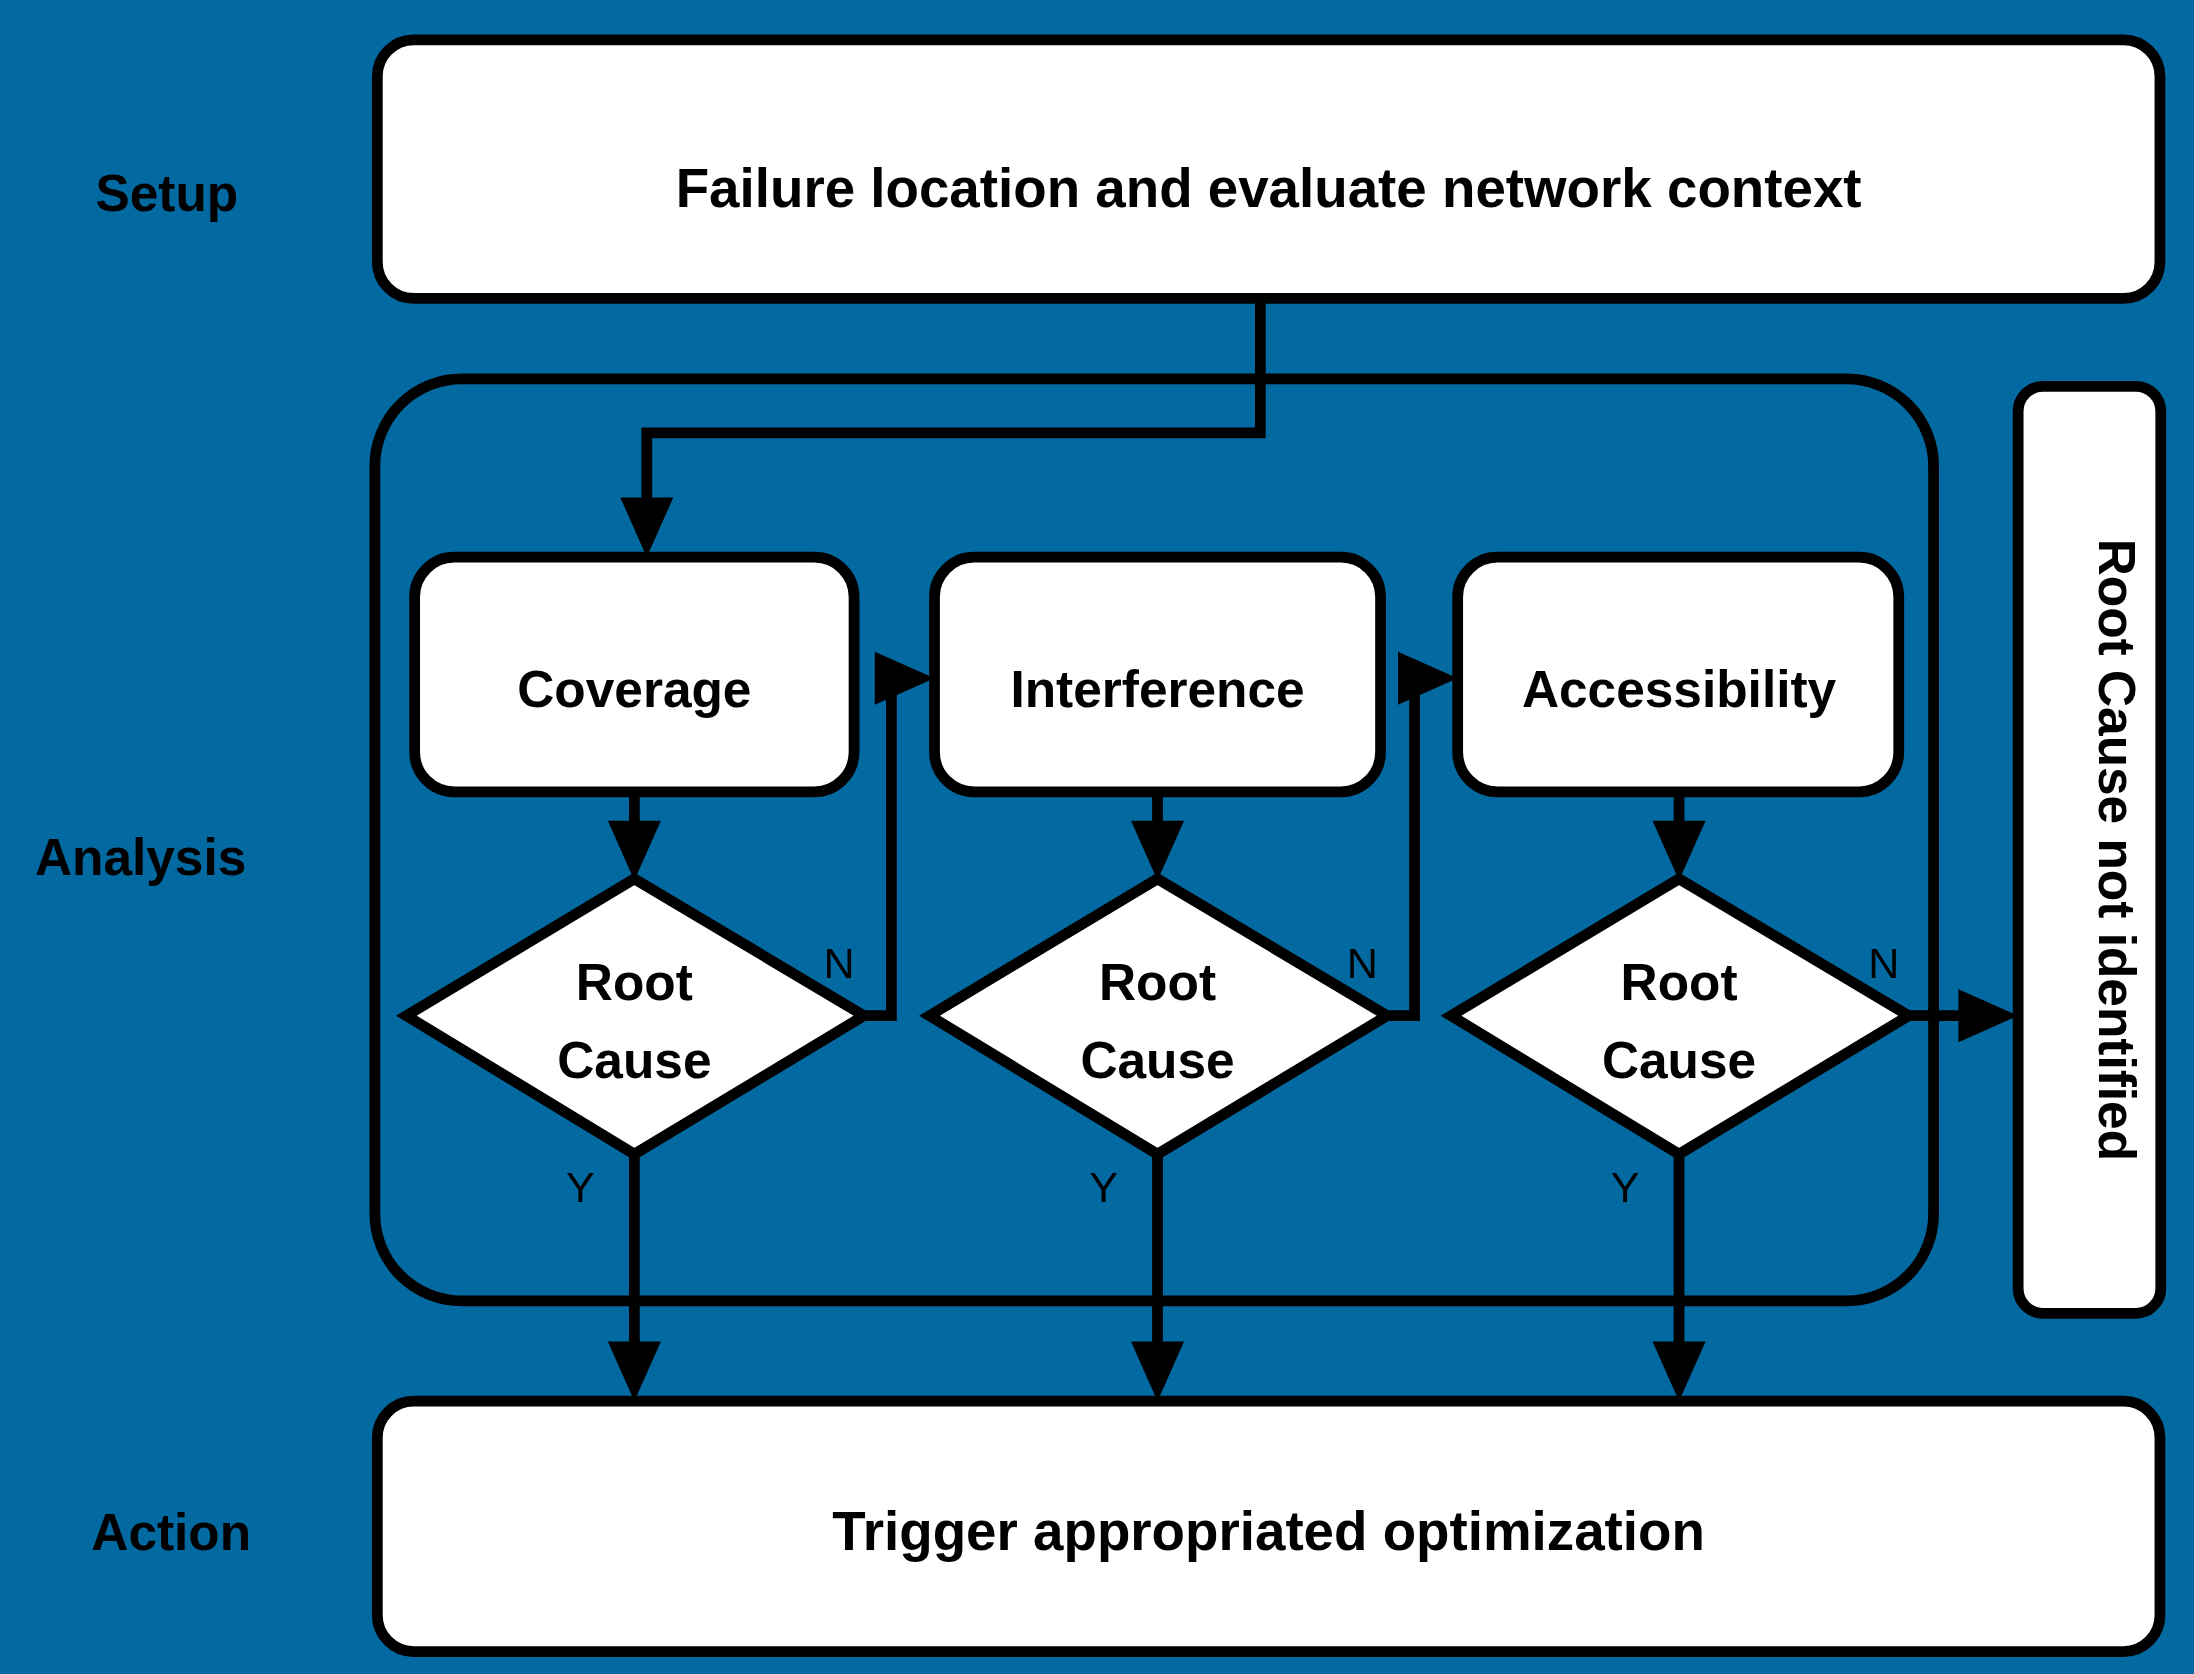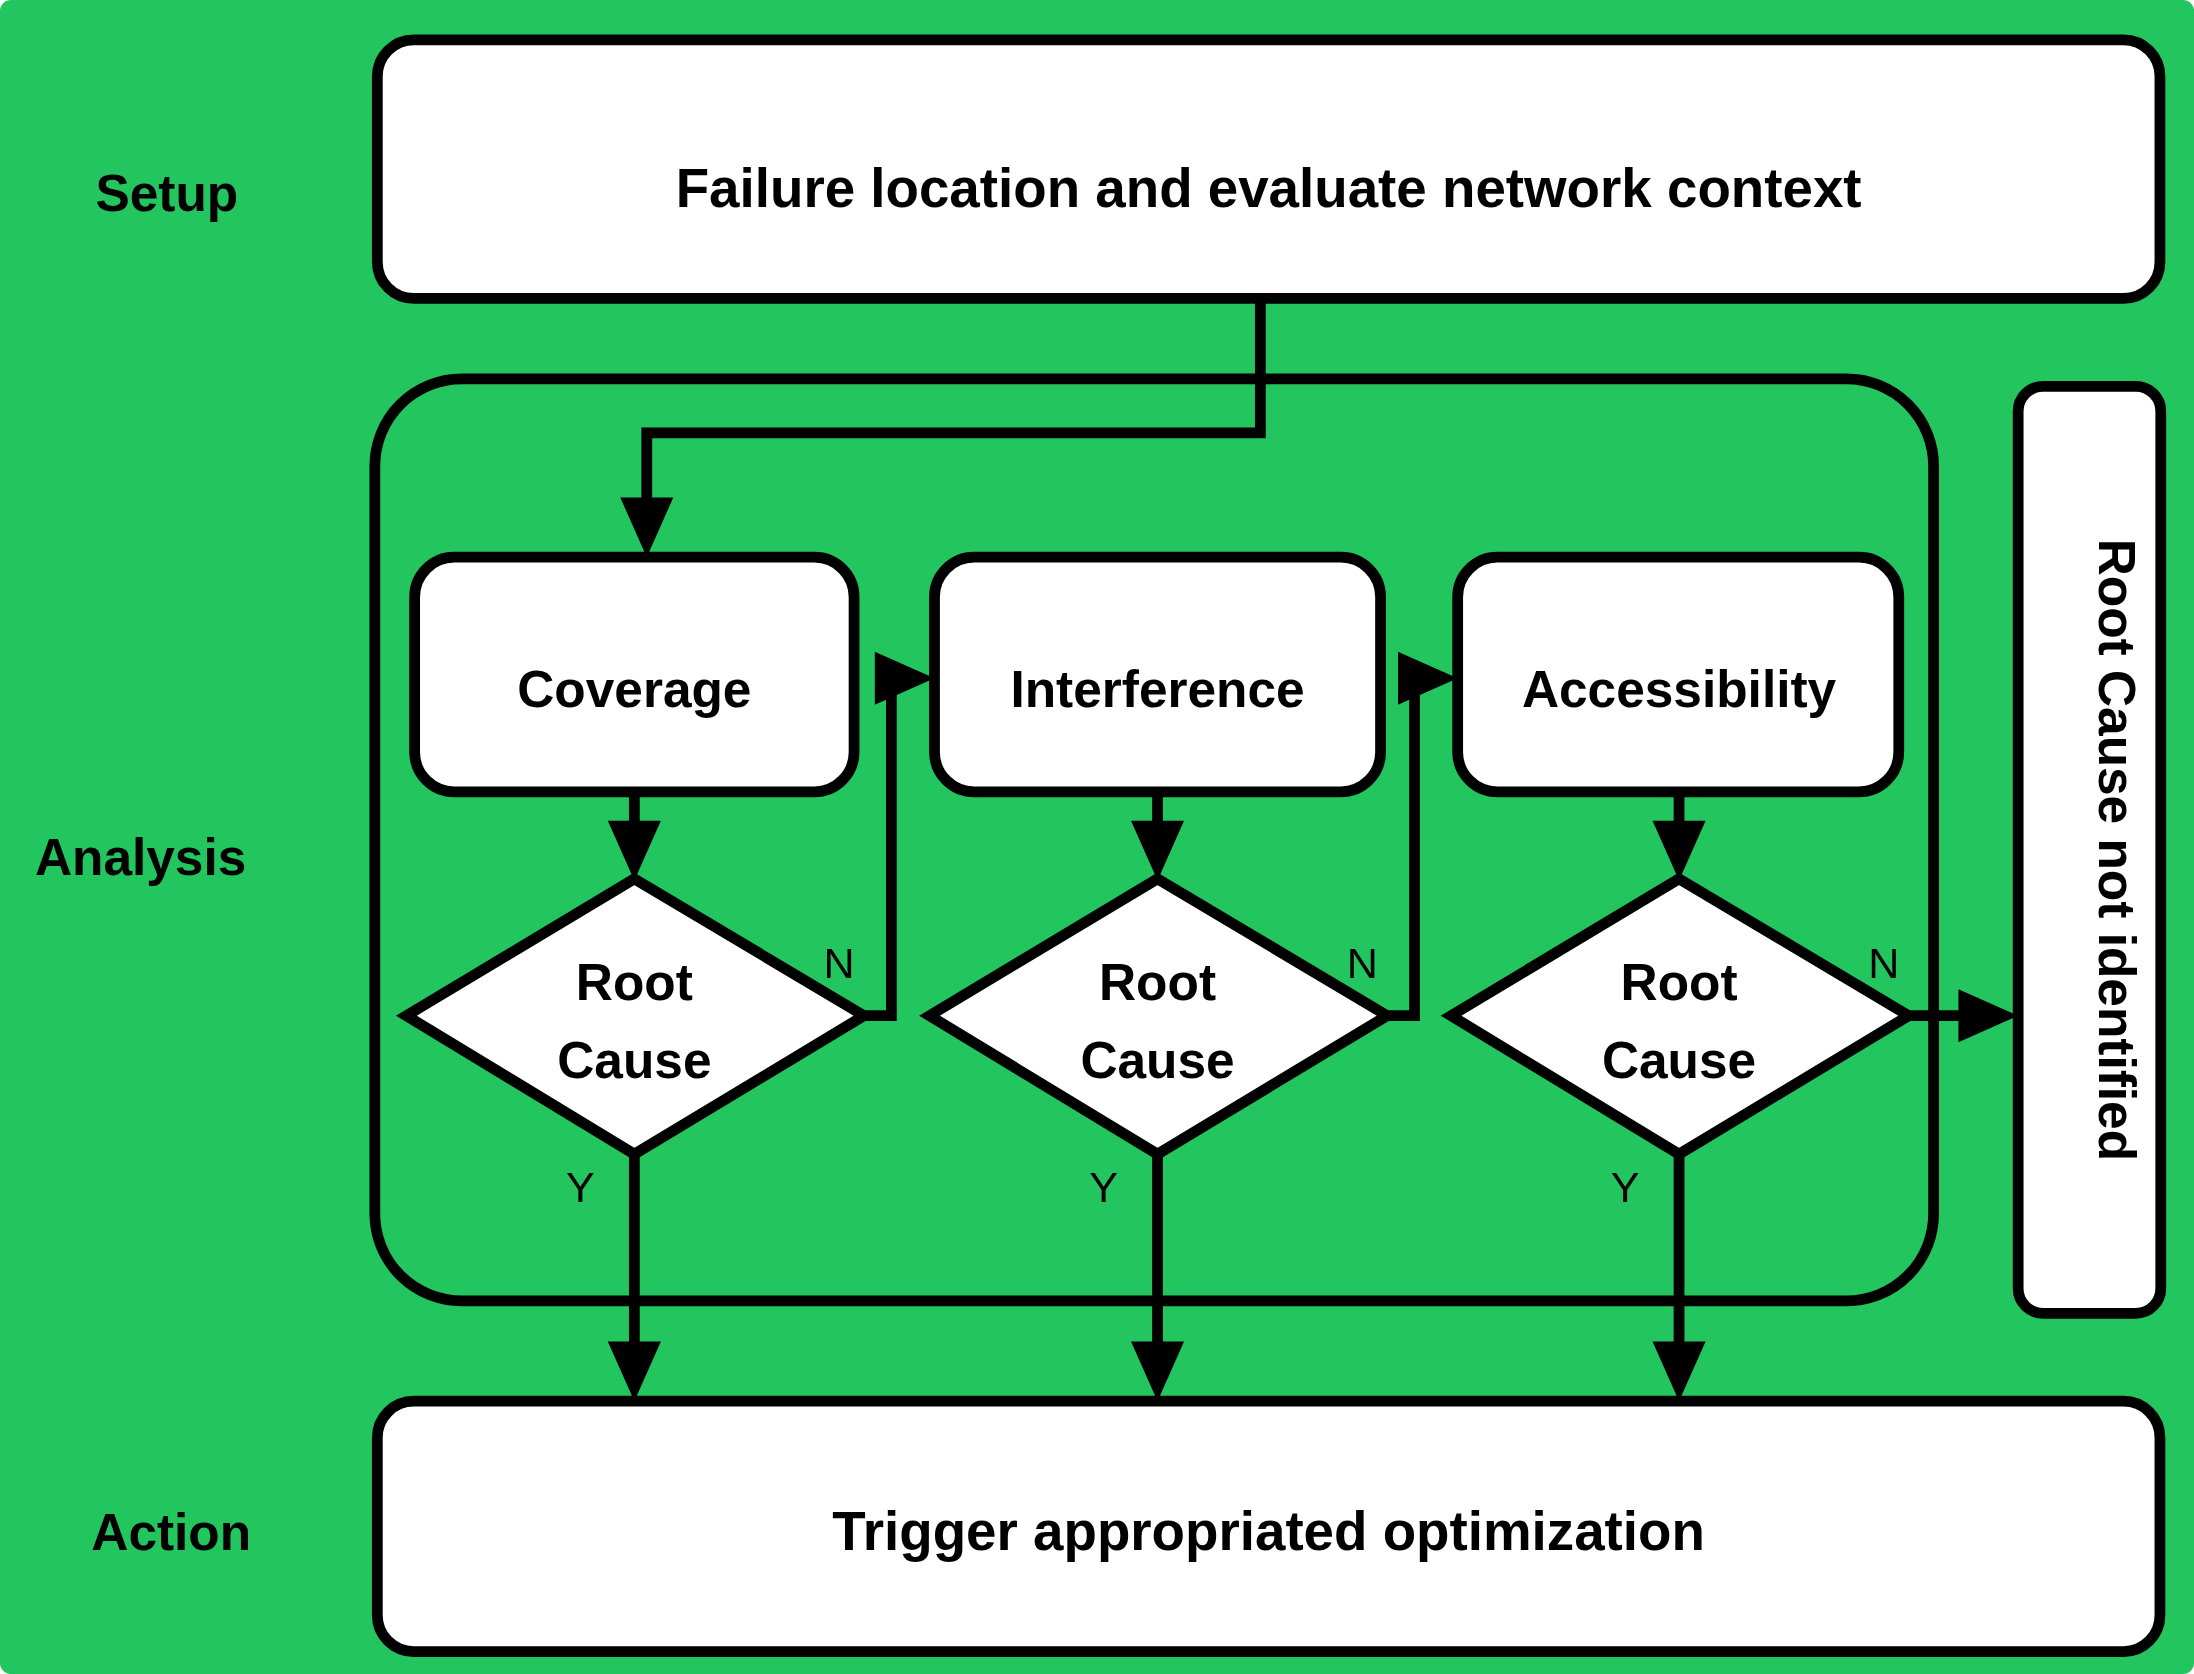--- a/index.html
+++ b/index.html
@@ -7,23 +7,22 @@
     padding: 0;
     background: #ffffff;
   }
   body {
     font-family: "Liberation Sans", sans-serif;
   }
   #canvas-wrap {
     position: relative;
     width: 2194px;
     height: 1674px;
-    background: #22c55e;
+    background: #0369a1;
     overflow: hidden;
-    border-radius: 11px;
   }
   svg.diagram {
     position: absolute;
     top: 0;
     left: 0;
     width: 2194px;
     height: 1674px;
     display: block;
   }
   .shape {

